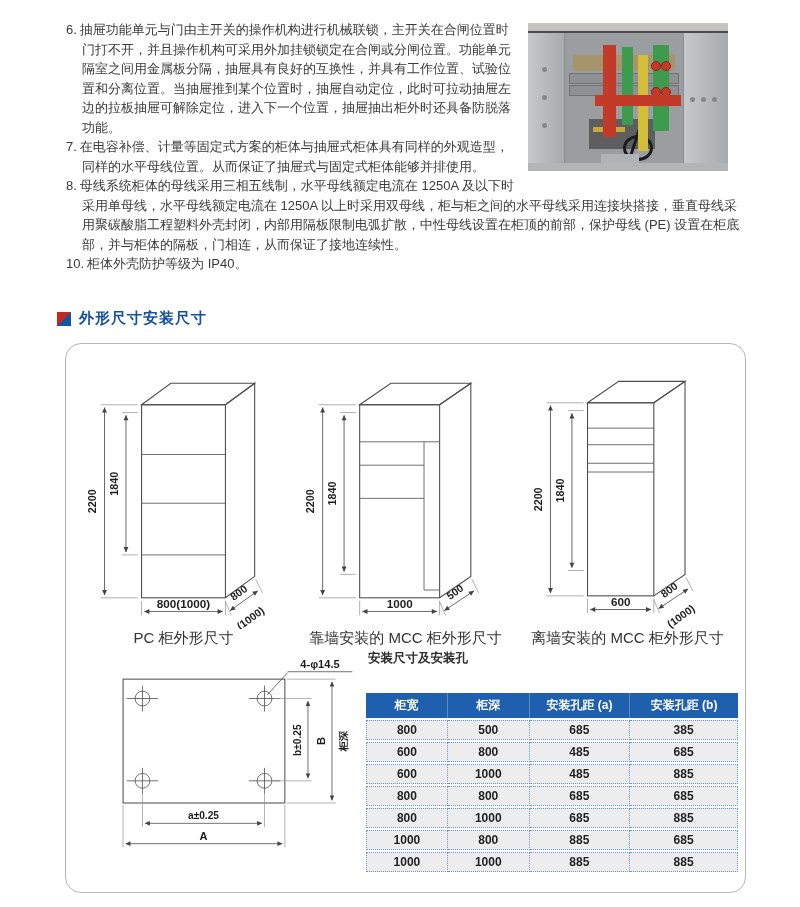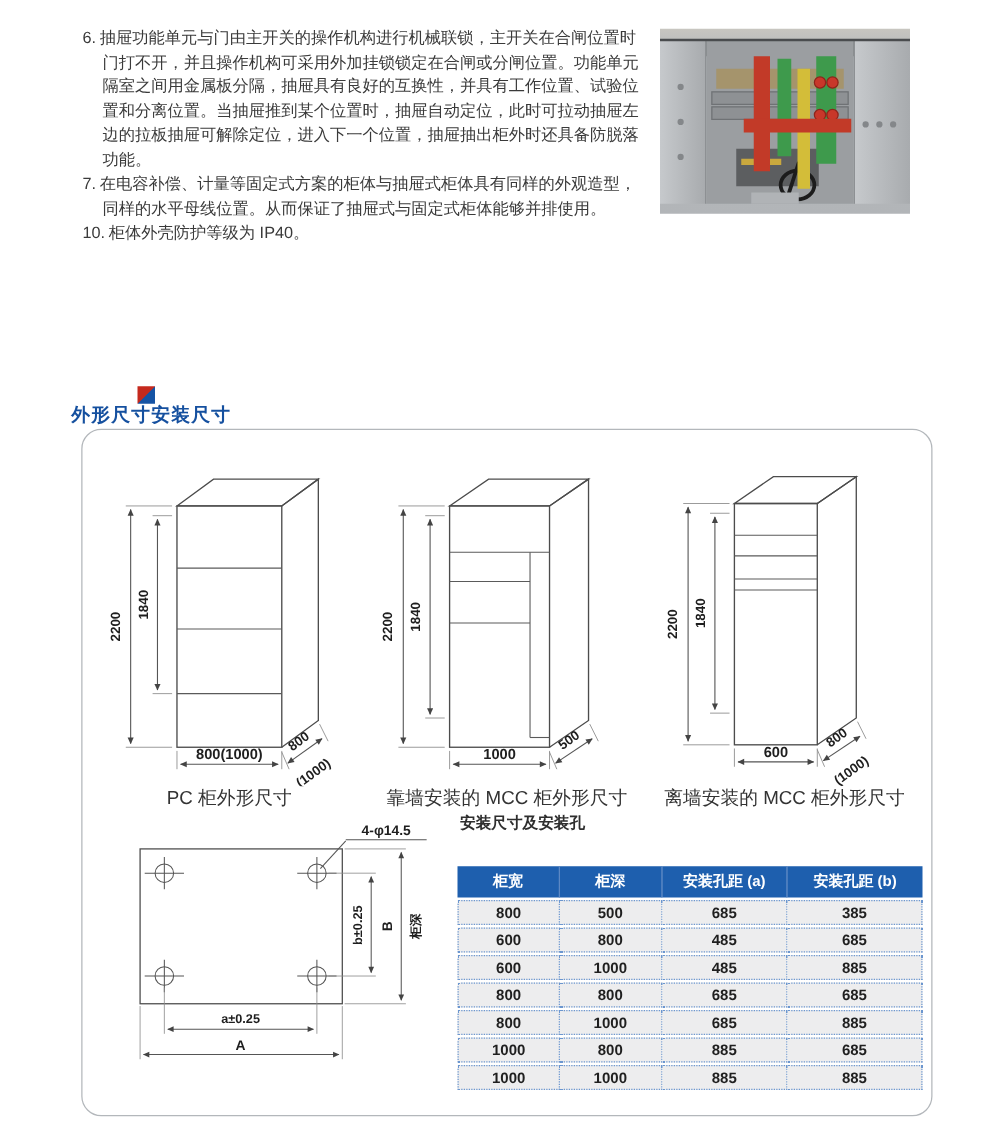--- a/index.html
+++ b/index.html
@@ -29,34 +29,34 @@
   .ph-green-v2{right:14px;top:12px;width:16px;height:86px;background:#3e9a4c;}
   .ph-red-h{left:30px;top:62px;width:86px;height:11px;background:#c23a28;}
   .ph-ins{position:absolute;width:8px;height:8px;border-radius:50%;background:#c8372a;border:1px solid #8e241b;}
   .ph-cavity{position:absolute;left:24px;right:28px;top:86px;bottom:14px;background:#5c5e60;}
   .ph-brass{position:absolute;left:4px;right:30px;top:8px;height:5px;background:#c9a83e;}
   .ph-cable{position:absolute;left:34px;top:16px;width:24px;height:20px;border:3px solid #1c1c1c;border-radius:50%;}
   .ph-cable2{position:absolute;left:44px;top:10px;width:3px;height:30px;background:#1c1c1c;transform:rotate(18deg);}
   .ph-floor{position:absolute;left:36px;right:44px;bottom:0;height:9px;background:#b0b3b6;}
 
   
-  .sec-head{position:absolute;left:57px;top:309px;display:flex;align-items:center;flex-direction:column;}
+  .sec-head{position:absolute;left:57px;top:309px;display:flex;align-items:center;}
   .sec-icon{width:14px;height:14px;margin-right:8px;
             background:linear-gradient(135deg,#c5291d 49%,#1553a4 51%);}
   .sec-title{font-size:15px;font-weight:bold;color:#15509f;letter-spacing:1px;}
 
   
   .panel{position:absolute;left:65px;top:343px;width:679px;height:548px;
          border:1px solid #b3b7bb;border-radius:16px;background:#fff;}
   .figs{display:flex;justify-content:space-between;padding:12px 8px 0 8px;}
   .fig{width:33%;text-align:center;}
   .fig svg{display:block;margin:0 auto;}
   .fig-cap{font-size:15px;color:#333;margin-top:0;}
 
-  .mount{position:absolute;left:18px;top:300px;}
+  .mount{position:absolute;left:29px;top:300px;}
   .install{position:absolute;left:300px;top:306px;width:372px;}
   .tbl-title{font-size:12.5px;font-weight:bold;color:#2e2e2e;margin:0 0 16px 2px;}
   table.install-tbl{width:100%;border-collapse:separate;border-spacing:0 2px;margin-top:24px;}
   .install-tbl th{background:#1e5fae;color:#fff;font-size:12px;font-weight:bold;
                   padding:4px 0;border-right:1px solid #5c88c4;}
   .install-tbl th:last-child{border-right:none;}
   .install-tbl td{background:#ededee;color:#1f1f1f;font-size:12px;font-weight:600;text-align:center;
                   padding:2px 0;border-top:1px dotted #6b96cf;border-bottom:1px dotted #6b96cf;
                   border-right:1px dotted #6b96cf;}
   .install-tbl td:first-child{border-left:1px dotted #6b96cf;}
@@ -105,20 +105,21 @@
           <div class="ph-ins" style="left:-2px;top:42px;"></div>
           <div class="ph-ins" style="left:8px;top:42px;"></div>
         </div>
         <div class="ph-bus ph-red-h"></div>
         <div class="ph-floor"></div>
       </div>
     </div>
 
     <div class="note"><span class="num">6.</span><span>抽屉功能单元与门由主开关的操作机构进行机械联锁，主开关在合闸位置时门打不开，并且操作机构可采用外加挂锁锁定在合闸或分闸位置。功能单元隔室之间用金属板分隔，抽屉具有良好的互换性，并具有工作位置、试验位置和分离位置。当抽屉推到某个位置时，抽屉自动定位，此时可拉动抽屉左边的拉板抽屉可解除定位，进入下一个位置，抽屉抽出柜外时还具备防脱落功能。</span></div>
     <div class="note"><span class="num">7.</span><span>在电容补偿、计量等固定式方案的柜体与抽屉式柜体具有同样的外观造型，同样的水平母线位置。从而保证了抽屉式与固定式柜体能够并排使用。</span></div>
+    <div class="note"><span class="num">8.</span><span>母线系统柜体的母线采用三相五线制，水平母线额定电流在 1250A 及以下时采用单母线，水平母线额定电流在 1250A 以上时采用双母线，柜与柜之间的水平母线采用连接块搭接，垂直母线采用聚碳酸脂工程塑料外壳封闭，内部用隔板限制电弧扩散，中性母线设置在柜顶的前部，保护母线 (PE) 设置在柜底部，并与柜体的隔板，门相连，从而保证了接地连续性。</span></div>
     <div class="note"><span class="num">10.</span><span>柜体外壳防护等级为 IP40。</span></div>
   </div>
 
   <div class="sec-head">
     <span class="sec-icon"></span>
     <span class="sec-title">外形尺寸安装尺寸</span>
   </div>
 
   <div class="panel">
     <div class="figs">

